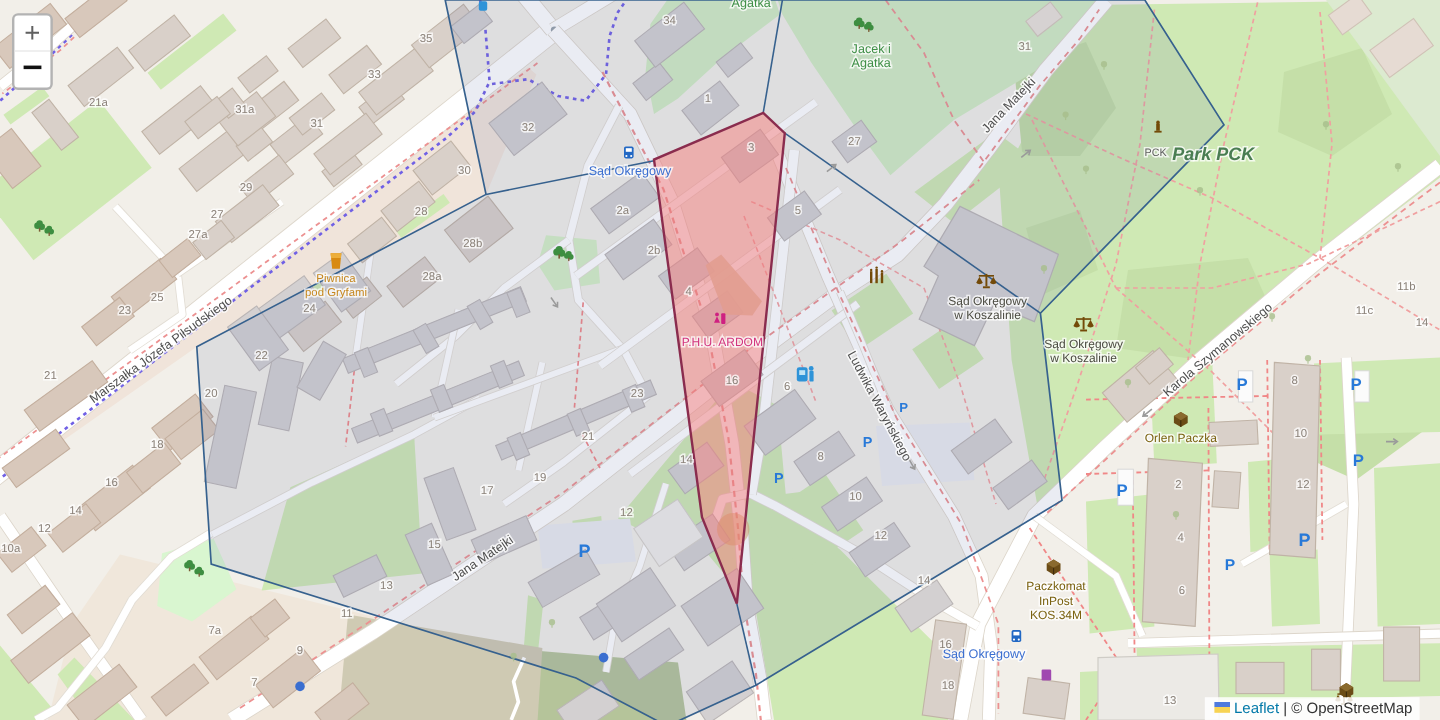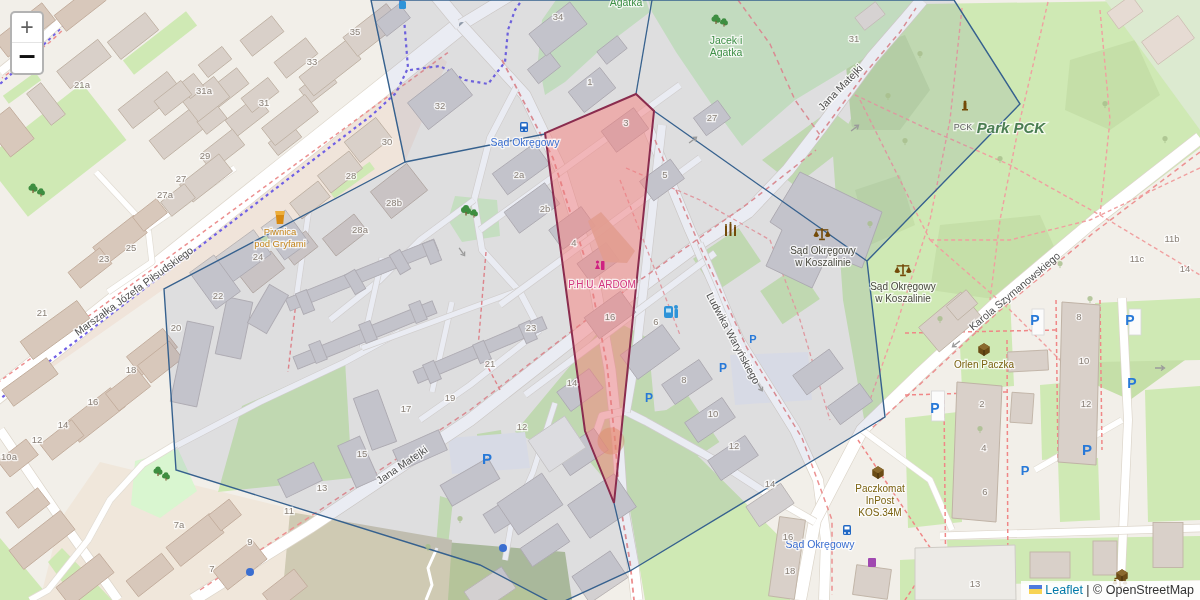--- a/index.html
+++ b/index.html
@@ -1,19 +1,19 @@
 <!DOCTYPE html>
 <html><head><meta charset="utf-8"><style>
 html,body{margin:0;padding:0;}
 *{font-family:"Liberation Sans",sans-serif;}
 #map{position:relative;width:1200px;height:600px;overflow:hidden;}
 .zc{position:absolute;left:10px;top:11px;width:30px;height:60px;background:#fff;border:2px solid rgba(160,160,160,0.8);border-radius:5px;z-index:10;}
 .zc .plus{position:absolute;top:0;left:0;width:30px;height:29px;color:#606060;font-size:23px;text-align:center;line-height:29px;border-bottom:1px solid #e4e4e4;}
 .zc .minus{position:absolute;top:29px;left:0;width:30px;height:30px;color:#111;font-size:30px;font-weight:bold;text-align:center;line-height:26px;}
-.attr{position:absolute;right:0;bottom:0;background:rgba(255,255,255,0.85);font-size:12.5px;color:#333;padding:2px 6px 3px 8px;z-index:10;}
+.attr{position:absolute;right:17px;bottom:0;background:rgba(255,255,255,0.85);font-size:12.5px;color:#333;padding:2px 6px 3px 8px;z-index:10;}
 .attr a{color:#0078a8;text-decoration:none;}
 </style></head>
 <body>
 <div id="map">
 <svg width="1200" height="600" viewBox="0 0 1200 600" xmlns="http://www.w3.org/2000/svg">
 
 <rect x="0" y="0" width="1200" height="600" fill="#f2efe9"></rect>
 
 <polygon points="876.0,68.0 922.0,4.0 1200.0,0.0 1200.0,148.0 1095.0,228.0 1000.0,308.0 918.0,382.0 866.0,430.0 843.0,300.0 833.0,155.0" fill="#cfe9b4"></polygon>
 

